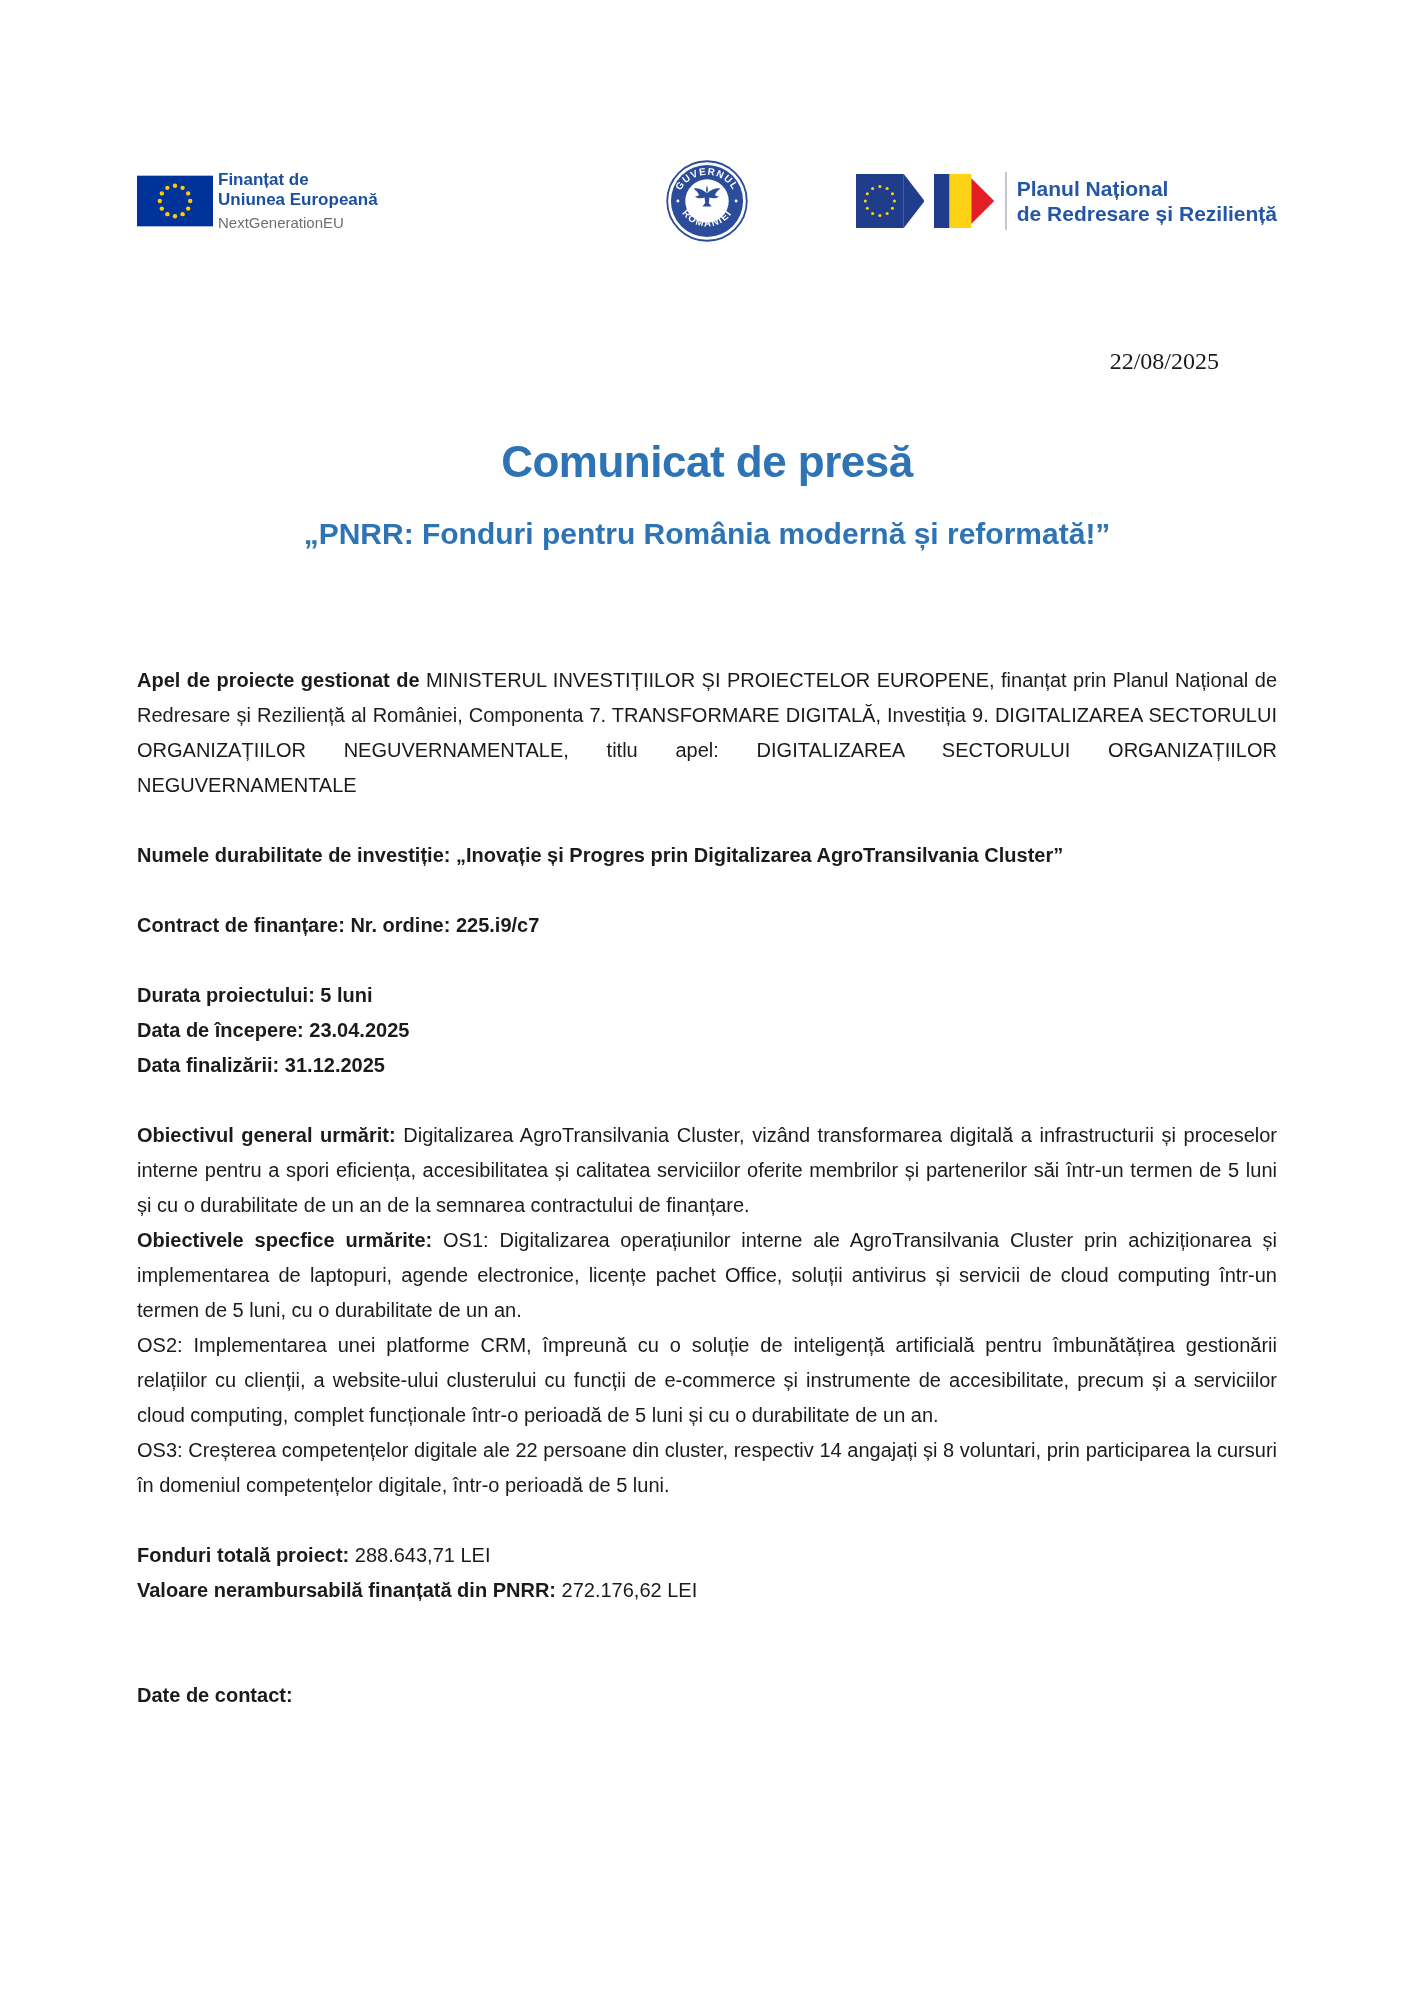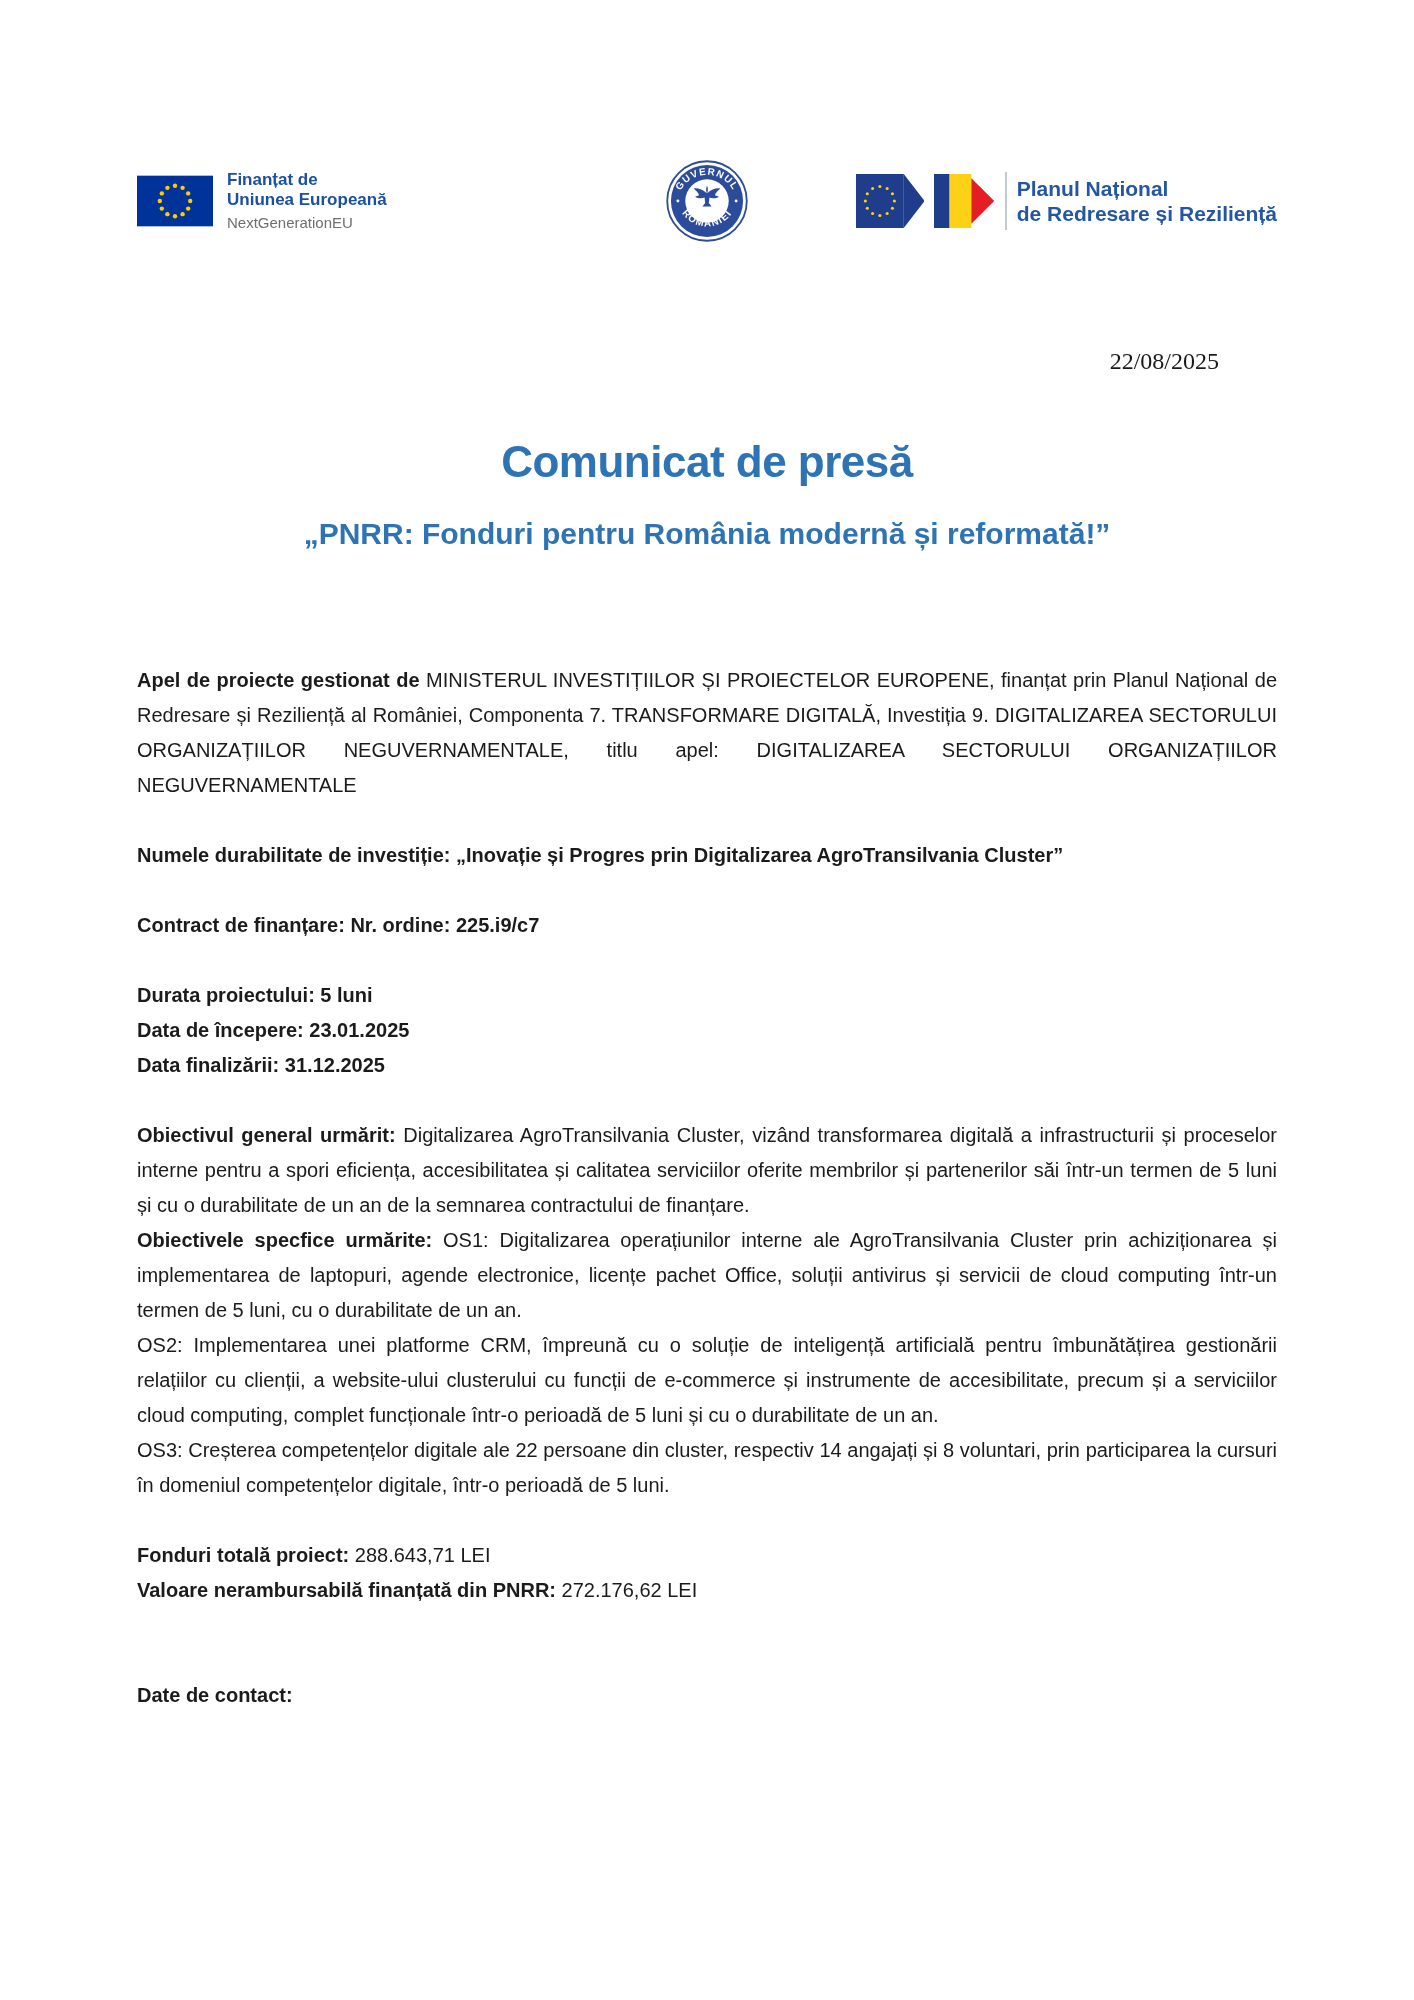--- a/index.html
+++ b/index.html
@@ -31,21 +31,21 @@
     padding:158px 137px 60px 137px;
     position:relative;
   }
   
   .logos-row{
     display:grid;
     grid-template-columns:1fr auto 1fr;
     align-items:center;
     height:86px;
   }
-  .eu-logo{display:flex;align-items:center;gap:14px;justify-self:start;}
+  .eu-logo{display:flex;align-items:center;gap:5px;justify-self:start;}
   .eu-flag{width:76px;height:52px;display:block;}
   .eu-logo-text{display:flex;flex-direction:column;}
   .eu-funded{font-size:17px;font-weight:bold;color:var(--eu-text-blue);line-height:20px;}
   .eu-nextgen{font-size:15px;color:var(--nextgen-gray);line-height:19px;margin-top:3px;}
   .gov-seal{width:82px;height:82px;justify-self:center;}
   .pnrr-logo{display:flex;align-items:center;gap:10px;justify-self:end;}
   .pnrr-shape{height:54px;display:block;}
   .pnrr-sep{width:2px;height:58px;background:var(--separator-gray);}
   .pnrr-text{font-size:21px;font-weight:bold;color:var(--pnrr-text-blue);line-height:25px;}
   
@@ -179,21 +179,21 @@
   <main class="doc-body">
 
 
     <p class="block justify"><b class="lbl">Apel de proiecte gestionat de</b> <span class="txt">MINISTERUL INVESTIȚIILOR ȘI PROIECTELOR EUROPENE, finanțat prin Planul Național de Redresare și Reziliență al României, Componenta 7. TRANSFORMARE DIGITALĂ, Investiția 9. DIGITALIZAREA SECTORULUI ORGANIZAȚIILOR NEGUVERNAMENTALE, titlu apel: DIGITALIZAREA SECTORULUI ORGANIZAȚIILOR NEGUVERNAMENTALE</span></p>
 
     <p class="block bv"><b class="lbl">Numele durabilitate de investiție:</b> <span class="txt">„Inovație și Progres prin Digitalizarea AgroTransilvania Cluster”</span></p>
 
     <p class="block bv"><b class="lbl">Contract de finanțare:</b> <span class="txt">Nr. ordine: 225.i9/c7</span></p>
 
     <p class="block bv"><b class="lbl">Durata proiectului:</b> <span class="txt">5 luni</span></p>
-    <p class="block bv tight"><b class="lbl">Data de începere:</b> <span class="txt">23.01.2025</span></p>
+    <p class="block bv tight"><b class="lbl">Data de începere:</b> <span class="txt">23.04.2025</span></p>
     <p class="block bv tight"><b class="lbl">Data finalizării:</b> <span class="txt">31.12.2025</span></p>
 
     <p class="block justify"><b class="lbl">Obiectivul general urmărit:</b> <span class="txt">Digitalizarea AgroTransilvania Cluster, vizând transformarea digitală a infrastructurii și proceselor interne pentru a spori eficiența, accesibilitatea și calitatea serviciilor oferite membrilor și partenerilor săi într-un termen de 5 luni și cu o durabilitate de un an de la semnarea contractului de finanțare.</span></p>
 
     <p class="block justify tight"><b class="lbl">Obiectivele specfice urmărite:</b> <span class="txt">OS1: Digitalizarea operațiunilor interne ale AgroTransilvania Cluster prin achiziționarea și implementarea de laptopuri, agende electronice, licențe pachet Office, soluții antivirus și servicii de cloud computing într-un termen de 5 luni, cu o durabilitate de un an.</span></p>
 
     <p class="block justify tight"><span class="txt">OS2: Implementarea unei platforme CRM, împreună cu o soluție de inteligență artificială pentru îmbunătățirea gestionării relațiilor cu clienții, a website-ului clusterului cu funcții de e-commerce și instrumente de accesibilitate, precum și a serviciilor cloud computing, complet funcționale într-o perioadă de 5 luni și cu o durabilitate de un an.</span></p>
 
     <p class="block justify tight"><span class="txt">OS3: Creșterea competențelor digitale ale 22 persoane din cluster, respectiv 14 angajați și 8 voluntari, prin participarea la cursuri în domeniul competențelor digitale, într-o perioadă de 5 luni.</span></p>
 

